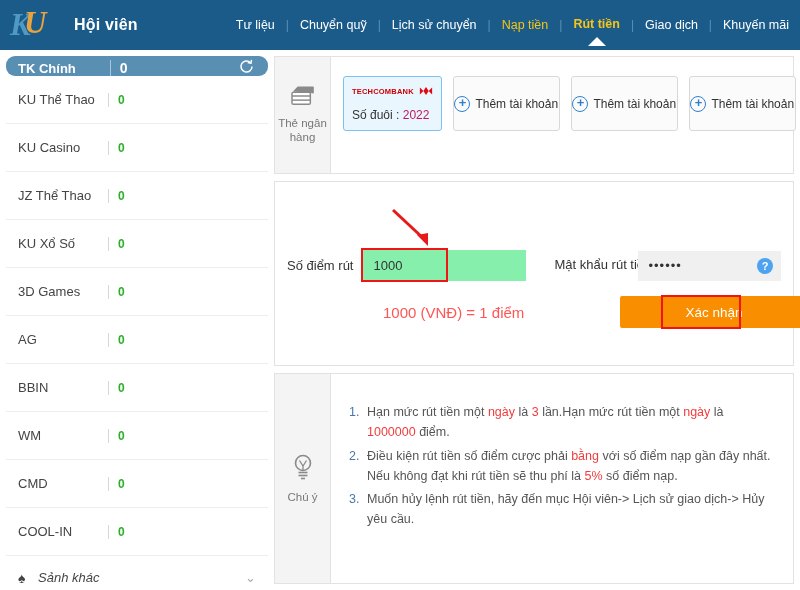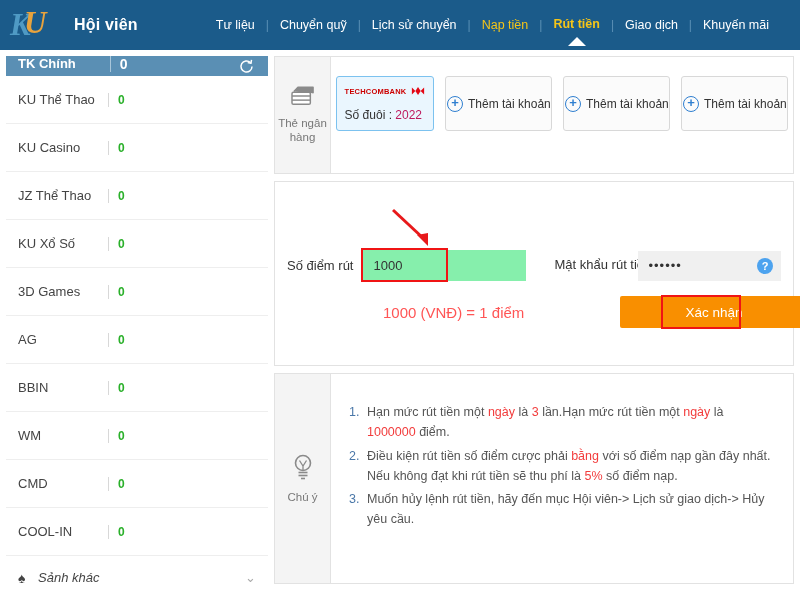--- a/index.html
+++ b/index.html
@@ -41,21 +41,21 @@
     font-size:16px;
     font-weight:bold;
     margin-left:12px;
     letter-spacing:.2px;
   }
   .nav {
     margin-left:auto;
     display:flex;
     align-items:center;
     height:50px;
-    padding-right:20px;
+    padding-right:0;
   }
   .nav-item {
     color:#ffffff;
     font-size:12.5px;
     padding:0 11px;
     line-height:50px;
     position:relative;
     cursor:pointer;
     white-space:nowrap;
   }
@@ -88,23 +88,24 @@
     flex:0 0 274px;
     padding:6px 6px 0 6px;
     background:#ffffff;
     display:flex;
     flex-direction:column;
   }
   .acct-head {
     background:#5a8fb4;
     height:35px;
     display:flex;
-    align-items:flex-start;
+    align-items:flex-end;
     padding:0 12px;
     color:#ffffff;
+    border-radius:9px;
   }
   .acct-head .nm { font-size:13px; font-weight:bold; }
   .acct-head .amt {
     font-size:14px; font-weight:bold;
     margin-left:34px;
     padding-left:9px;
     border-left:1px solid #a8c6da;
   }
   .refresh-btn {
     margin-left:auto;
@@ -177,21 +178,21 @@
     color:#777;
     font-size:11.5px;
     text-align:center;
     line-height:1.25;
     padding:4px 2px;
   }
   .panel-body { flex:1; padding:10px 12px; min-width:0; position:relative; }
 
   
   .panel-bank { height:118px; }
-  .bank-row { display:flex; align-items:flex-start; gap:11px; padding-top:9px;justify-content:center; }
+  .bank-row { display:flex; align-items:flex-start; gap:11px; padding-top:9px; }
   .bank-card {
     width:107px; height:55px;
     border:1px solid #7cc2ef;
     background:#eaf6fe;
     border-radius:3px;
     padding:7px 8px;
     cursor:pointer;
   }
   .bank-logo { display:flex; align-items:center; gap:5px; }
   .bank-logo-txt {

